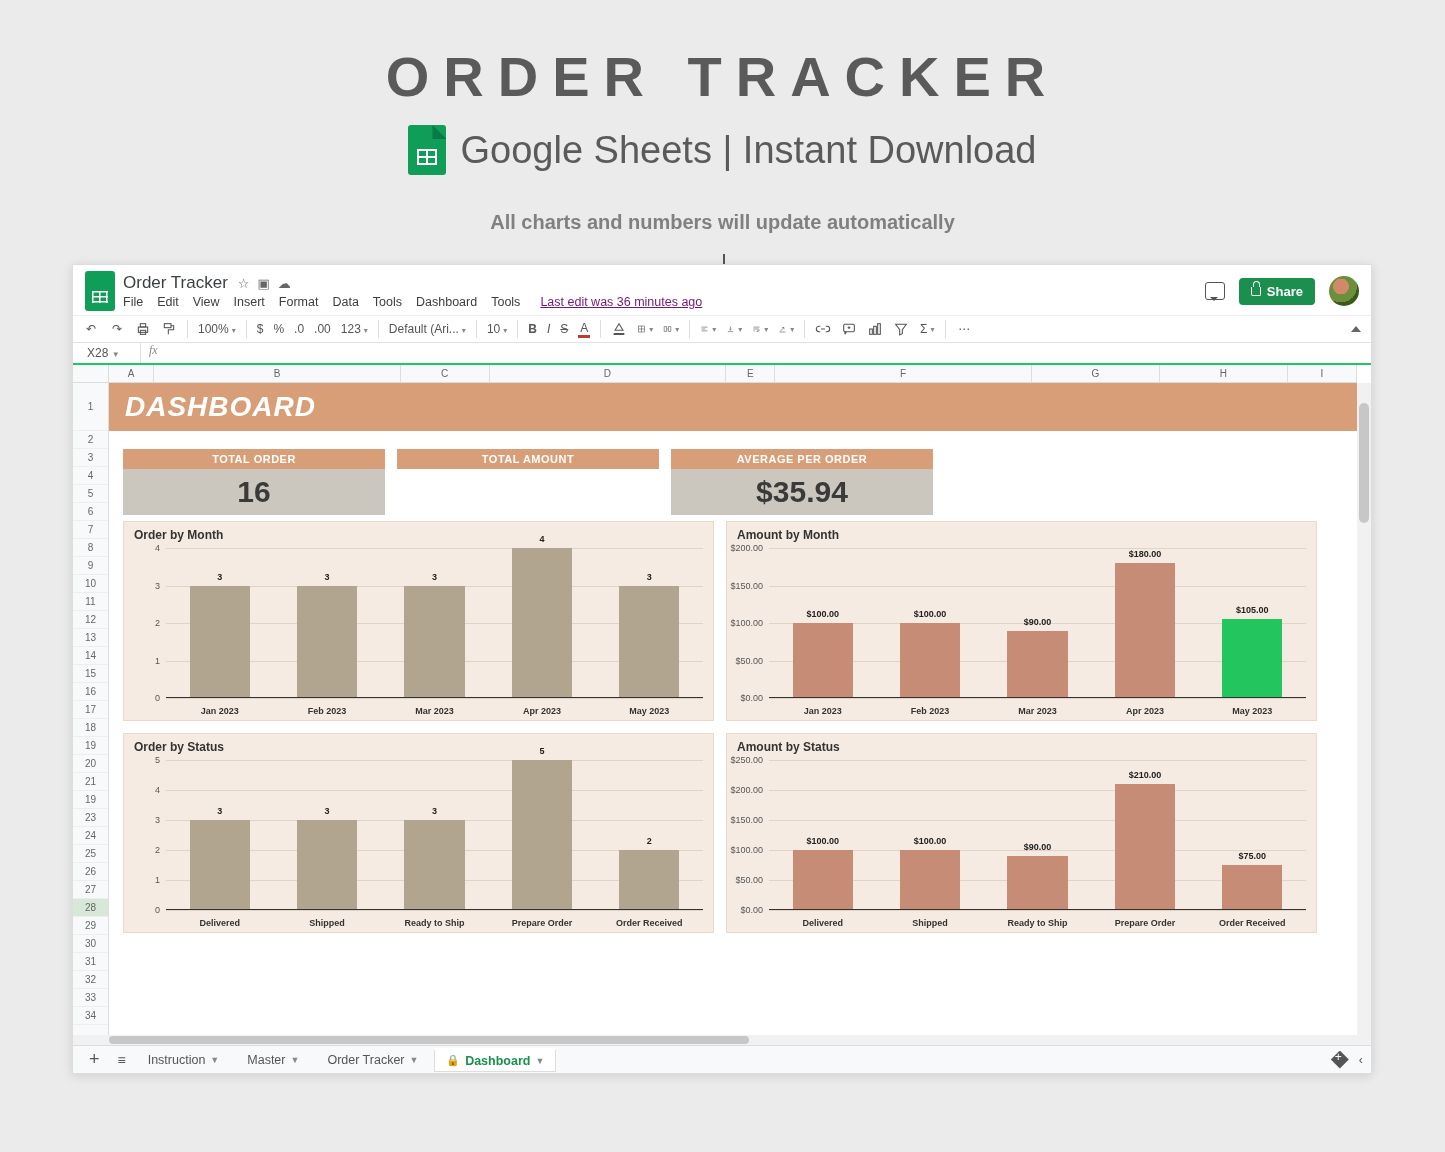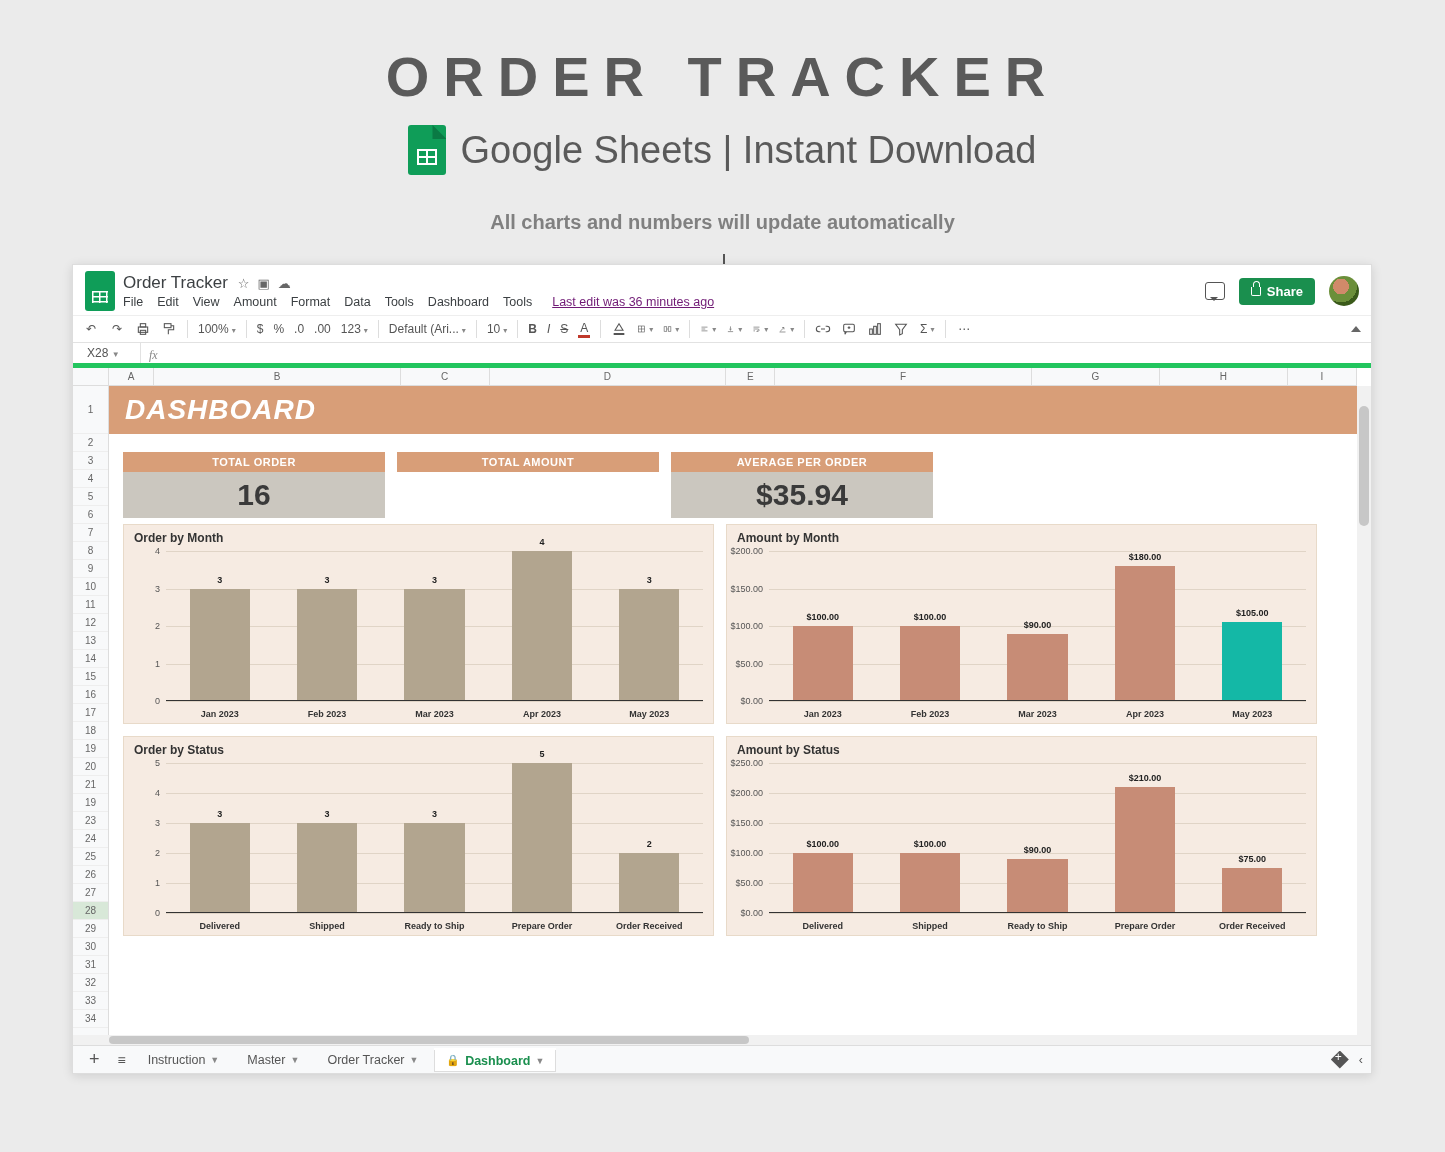--- a/index.html
+++ b/index.html
@@ -41,21 +41,21 @@
 .share-btn::before { content:''; width:10px; height:10px; border:2px solid #fff; border-bottom:none; border-right:none; transform:rotate(45deg) translateY(2px); display:none; }
 .lock-mini { width:10px; height:9px; border:1.5px solid #fff; border-top:none; border-radius:0 0 2px 2px; position:relative; }
 .lock-mini::before { content:''; position:absolute; top:-6px; left:1px; width:5px; height:5px; border:1.5px solid #fff; border-bottom:none; border-radius:5px 5px 0 0; }
 .avatar { width:30px; height:30px; border-radius:50%; background:radial-gradient(circle at 40% 35%, #d08a6a 0 30%, #6b8f3a 30% 60%, #3a5a1a 60%); }
 .toolbar { border-top:1px solid #eee; border-bottom:1px solid #e2e2e2; padding:4px 10px; display:flex; align-items:center; gap:10px; color:#555; font-size:12px; margin-top:4px; }
 .tb-sep { width:1px; height:18px; background:#ddd; }
 .tb-ic { width:16px; height:16px; display:inline-flex; align-items:center; justify-content:center; color:#555; }
 .tb-drop::after { content:'▾'; font-size:8px; margin-left:3px; color:#888; }
 .tb-right { margin-left:auto; display:flex; align-items:center; gap:4px; }
 .chev-up { width:0;height:0;border-left:5px solid transparent;border-right:5px solid transparent;border-bottom:6px solid #666; }
-.fx-row { display:flex; align-items:flex-end; border-bottom:5px solid #22c55e; font-size:12px; color:#555; }
+.fx-row { display:flex; align-items:flex-start; border-bottom:2px solid #22c55e; font-size:12px; color:#555; }
 .cellref { padding:3px 14px; border-right:1px solid #e2e2e2; min-width:68px; }
 .fx-label { font-style:italic; padding:0 8px; color:#888; font-family: Georgia, serif; }
 .fx-input { flex:1; padding:3px 4px; }
 .sheet-area { flex:1; position:relative; overflow:hidden; background:#fff; }
 .col-headers { position:absolute; top:0; left:36px; right:14px; height:18px; background:#f8f9fa; border-bottom:1px solid #ddd; display:flex; }
 .col-headers div { border-right:1px solid #ddd; font-size:10px; color:#666; text-align:center; line-height:18px; }
 .row-headers { position:absolute; top:18px; left:0; width:36px; bottom:0; background:#f8f9fa; border-right:1px solid #ddd; }
 .row-headers div { height:18px; font-size:10px; color:#666; text-align:center; line-height:18px; border-bottom:1px solid #eee; }
 .row-headers .big { height:48px; line-height:48px; }
 .row-headers .sel { background:#d8e8d8; }
@@ -118,21 +118,21 @@
         <span class="title-icons">
           <span>☆</span>
           <span>▣</span>
           <span>☁</span>
         </span>
       </div>
       <div class="menus" id="menus">
           <span>File</span>
           <span>Edit</span>
           <span>View</span>
-          <span>Amount</span>
+          <span>Insert</span>
           <span>Format</span>
           <span>Data</span>
           <span>Tools</span>
           <span>Dashboard</span>
           <span>Tools</span>
           <span class="edit-info">Last edit was 36 minutes ago</span>
         </div>
     </div>
     <div class="right-controls">
       <div class="comment-icon"></div>
@@ -414,21 +414,21 @@
                   <div class="bar" style="background: rgb(199, 140, 118); height: 45%;">
                     <div class="bar-label">$90.00</div>
                   </div>
                 </div>
                 <div class="barwrap">
                   <div class="bar" style="background: rgb(199, 140, 118); height: 90%;">
                     <div class="bar-label">$180.00</div>
                   </div>
                 </div>
                 <div class="barwrap">
-                  <div class="bar" style="background: #14b8a6; height: 52.5%;">
+                  <div class="bar" style="background: #22c55e; height: 52.5%;">
                     <div class="bar-label">$105.00</div>
                   </div>
                 </div>
               </div>
             </div>
             <div class="baseline"></div>
             <div class="xaxis">
               <div class="xtick">Jan 2023</div>
               <div class="xtick">Feb 2023</div>
               <div class="xtick">Mar 2023</div>

